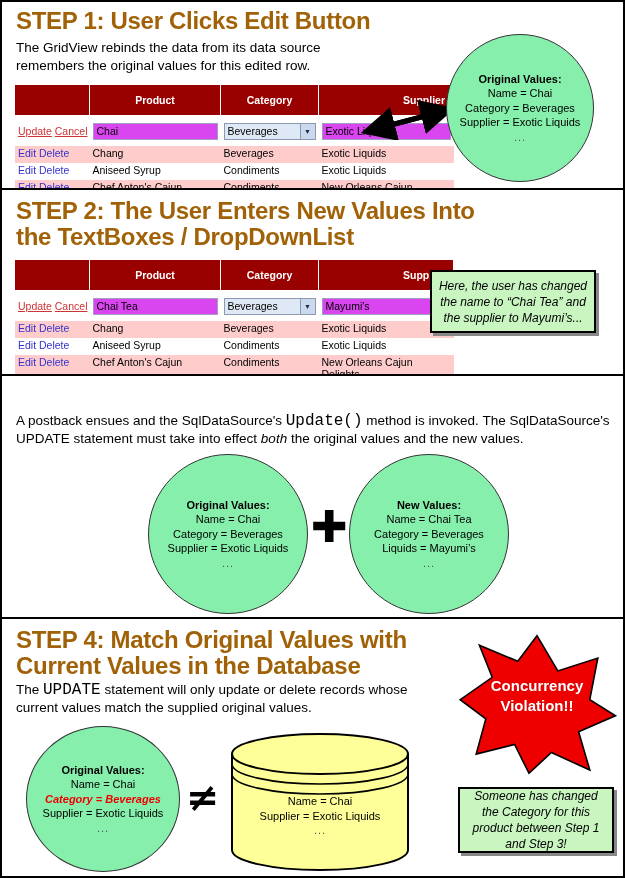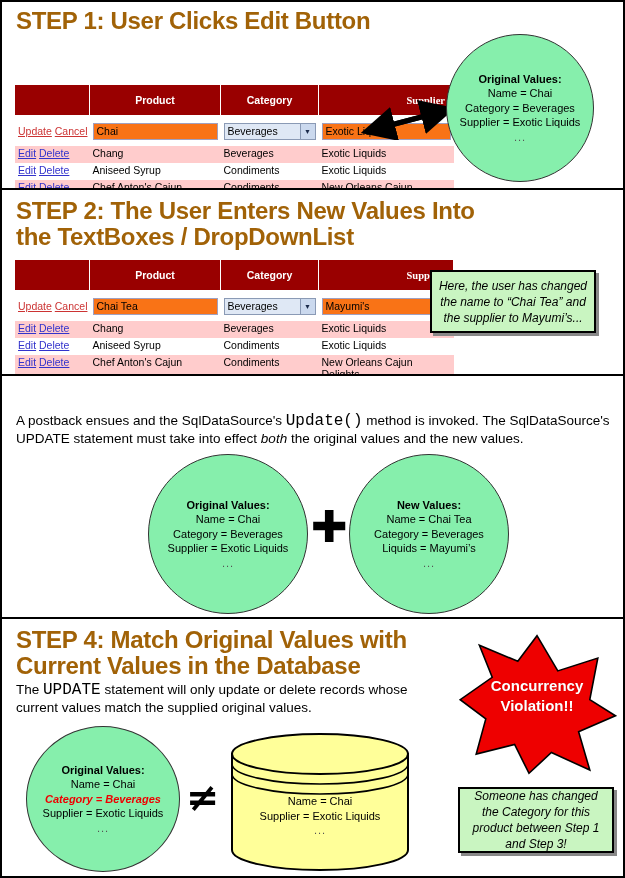--- a/index.html
+++ b/index.html
@@ -60,41 +60,41 @@
     font-weight:bold;
     font-size:10.5px;
     height:30px;
     padding:0 6px;
     text-align:center;
     border:1px solid #fff;
   }
   .grid th.cmd{width:62px;border-left:none;}
   .grid th.prod{width:118px;}
   .grid th.cat{width:85px;}
-  .grid th.sup{width:120px;text-align:right;padding-right:8px;font-family:Liberation Serif, serif;}
+  .grid th.sup{width:120px;text-align:right;padding-right:8px;}
   .grid td{
     padding:1px 3px;
     height:15px;
     vertical-align:top;
     font-size:10.5px;
     color:#000;
     border:none;
   }
   .row-edit td{background:#ffffff;height:28px;vertical-align:middle;}
   .row-alt td{background:#fcc;}
   .row-norm td{background:#fff;}
-  .lnk{color:#3333cc;text-decoration:underline;cursor:pointer;}
+  .lnk{color:#3333cc;cursor:pointer;}
   .lnk-red{color:#cc3333;text-decoration:underline;cursor:pointer;}
   .cmdcell{white-space:nowrap;padding-left:2px;}
   .tb{
     box-sizing:border-box;
     width:100%;
     height:17px;
     border:1px solid #a0a0c0;
-    background:#f97316;
+    background:#d946ef;
     font-size:10.5px;
     font-family:"Liberation Sans", sans-serif;
     padding:0 3px;
     line-height:15px;
     color:#000;
     display:block;
   }
   .ddl{
     box-sizing:border-box;
     width:100%;
@@ -187,20 +187,21 @@
   }
   .arrow-svg{position:absolute;}
 </style>
 </head>
 <body>
 
 <div class="page">
 
   <div class="step" id="step1">
     <div class="heading" style="left:14px;top:6px;width:400px;">STEP 1: User Clicks Edit Button</div>
+    <div class="body-text" style="left:14px;top:37px;width:360px;">The GridView rebinds the data from its data source remembers the original values for this edited row.</div>
 
     <table class="grid" style="left:13px;top:82px;width:355px;">
       <tbody>
           <tr>
         <th class="cmd"></th>
         <th class="prod">Product</th>
         <th class="cat">Category</th>
         <th class="sup">Supplier</th>
       </tr>
       <tr class="row-edit">

